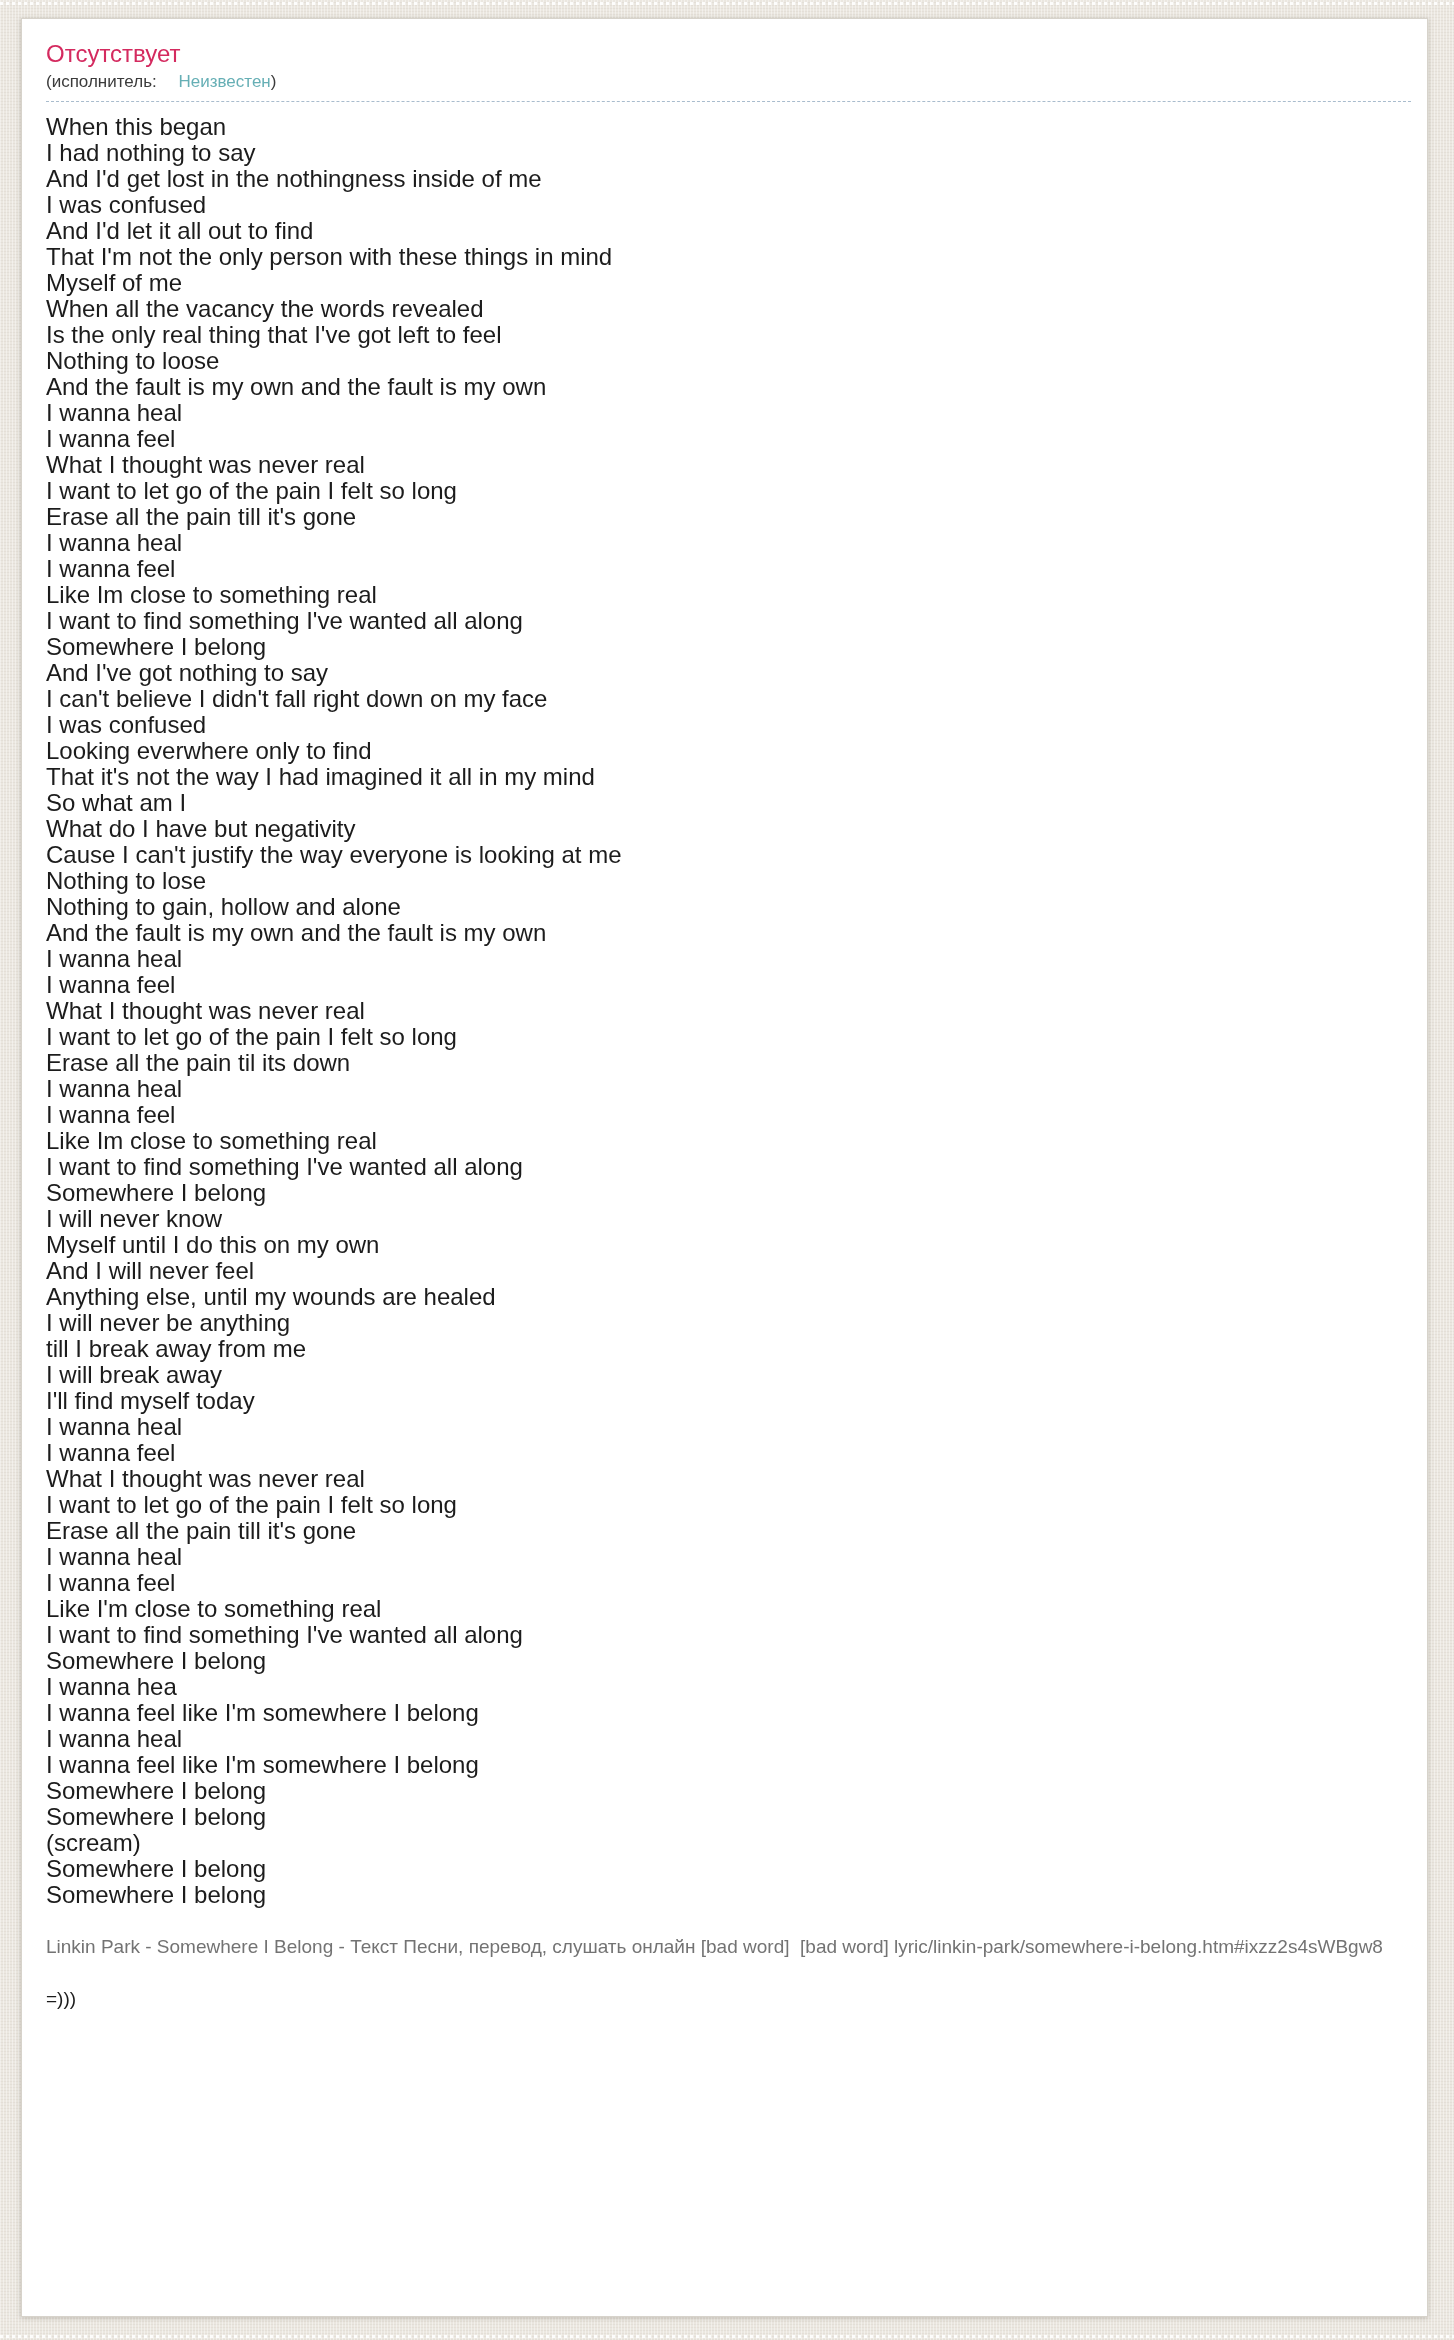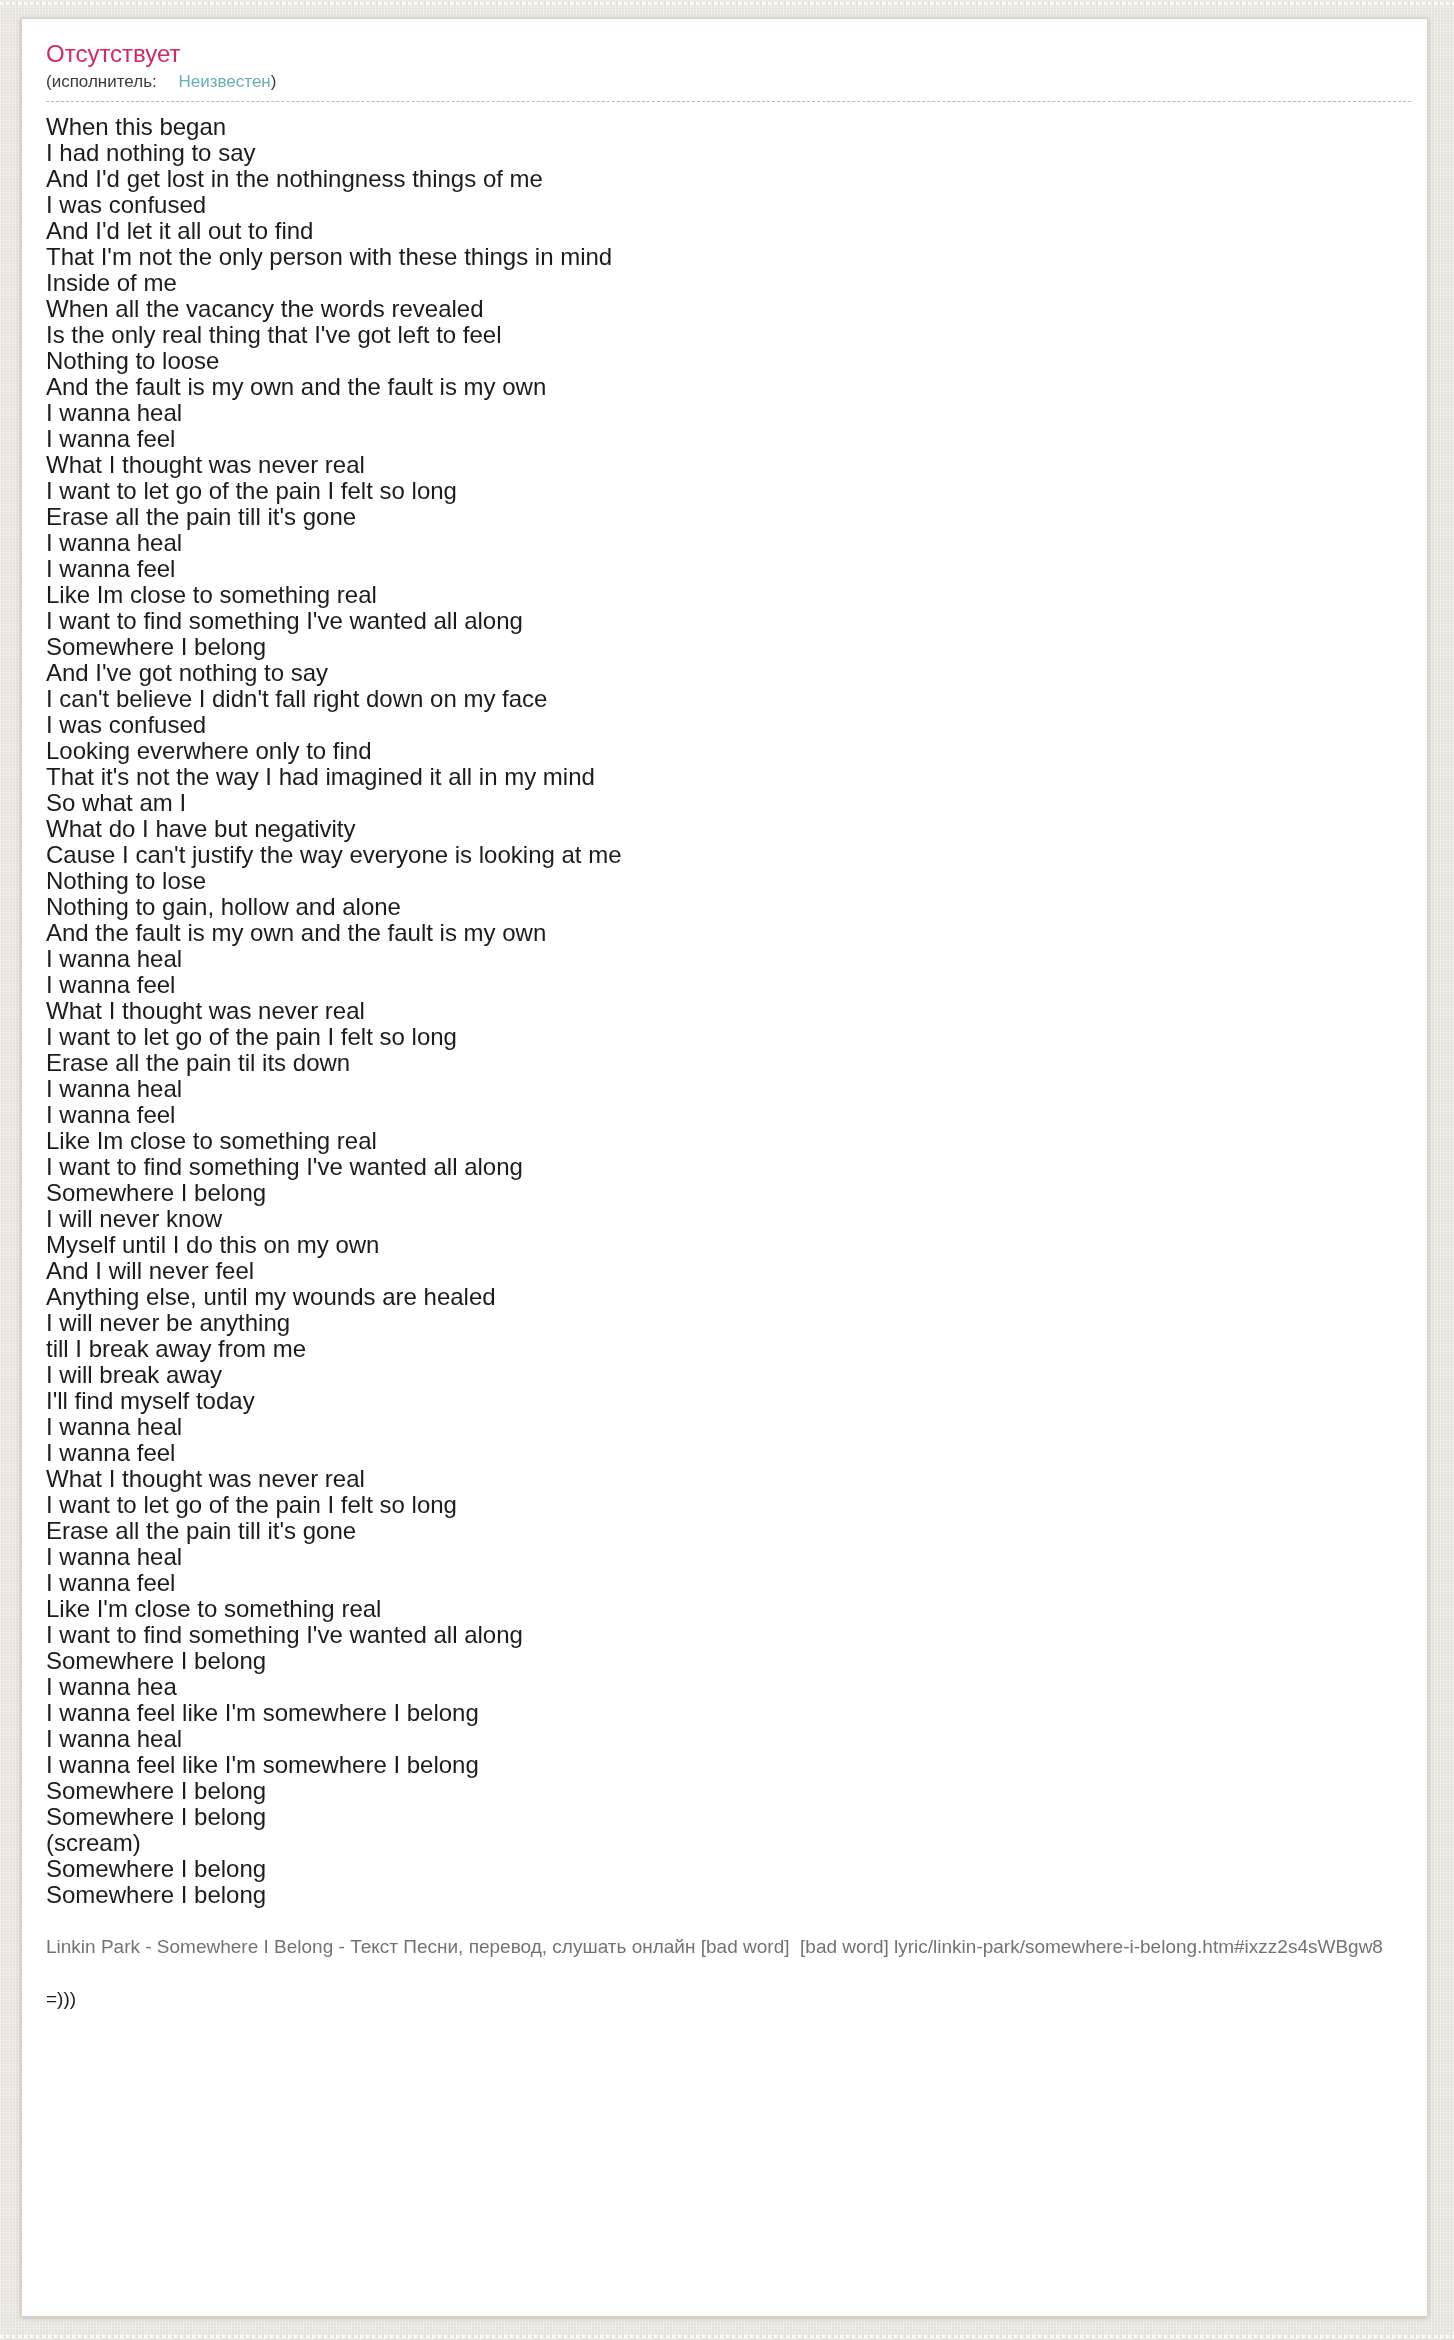--- a/index.html
+++ b/index.html
@@ -96,25 +96,25 @@
 
     <div class="header">
       <h1 class="song-title">Отсутствует</h1>
       <div class="artist-line"><span>(исполнитель:</span> <a class="artist-link">Неизвестен</a><span>)</span></div>
     </div>
 
     <div class="lyrics" id="lyrics">
         <div class="stanza">
           <div class="lyric-line">When this began</div>
           <div class="lyric-line">I had nothing to say</div>
-          <div class="lyric-line">And I'd get lost in the nothingness things of me</div>
+          <div class="lyric-line">And I'd get lost in the nothingness inside of me</div>
           <div class="lyric-line">I was confused</div>
           <div class="lyric-line">And I'd let it all out to find</div>
           <div class="lyric-line">That I'm not the only person with these things in mind</div>
-          <div class="lyric-line">Inside of me</div>
+          <div class="lyric-line">Myself of me</div>
           <div class="lyric-line">When all the vacancy the words revealed</div>
           <div class="lyric-line">Is the only real thing that I've got left to feel</div>
           <div class="lyric-line">Nothing to loose</div>
           <div class="lyric-line">And the fault is my own and the fault is my own</div>
         </div>
         <div class="stanza">
           <div class="lyric-line">I wanna heal</div>
           <div class="lyric-line">I wanna feel</div>
           <div class="lyric-line">What I thought was never real</div>
           <div class="lyric-line">I want to let go of the pain I felt so long</div>

